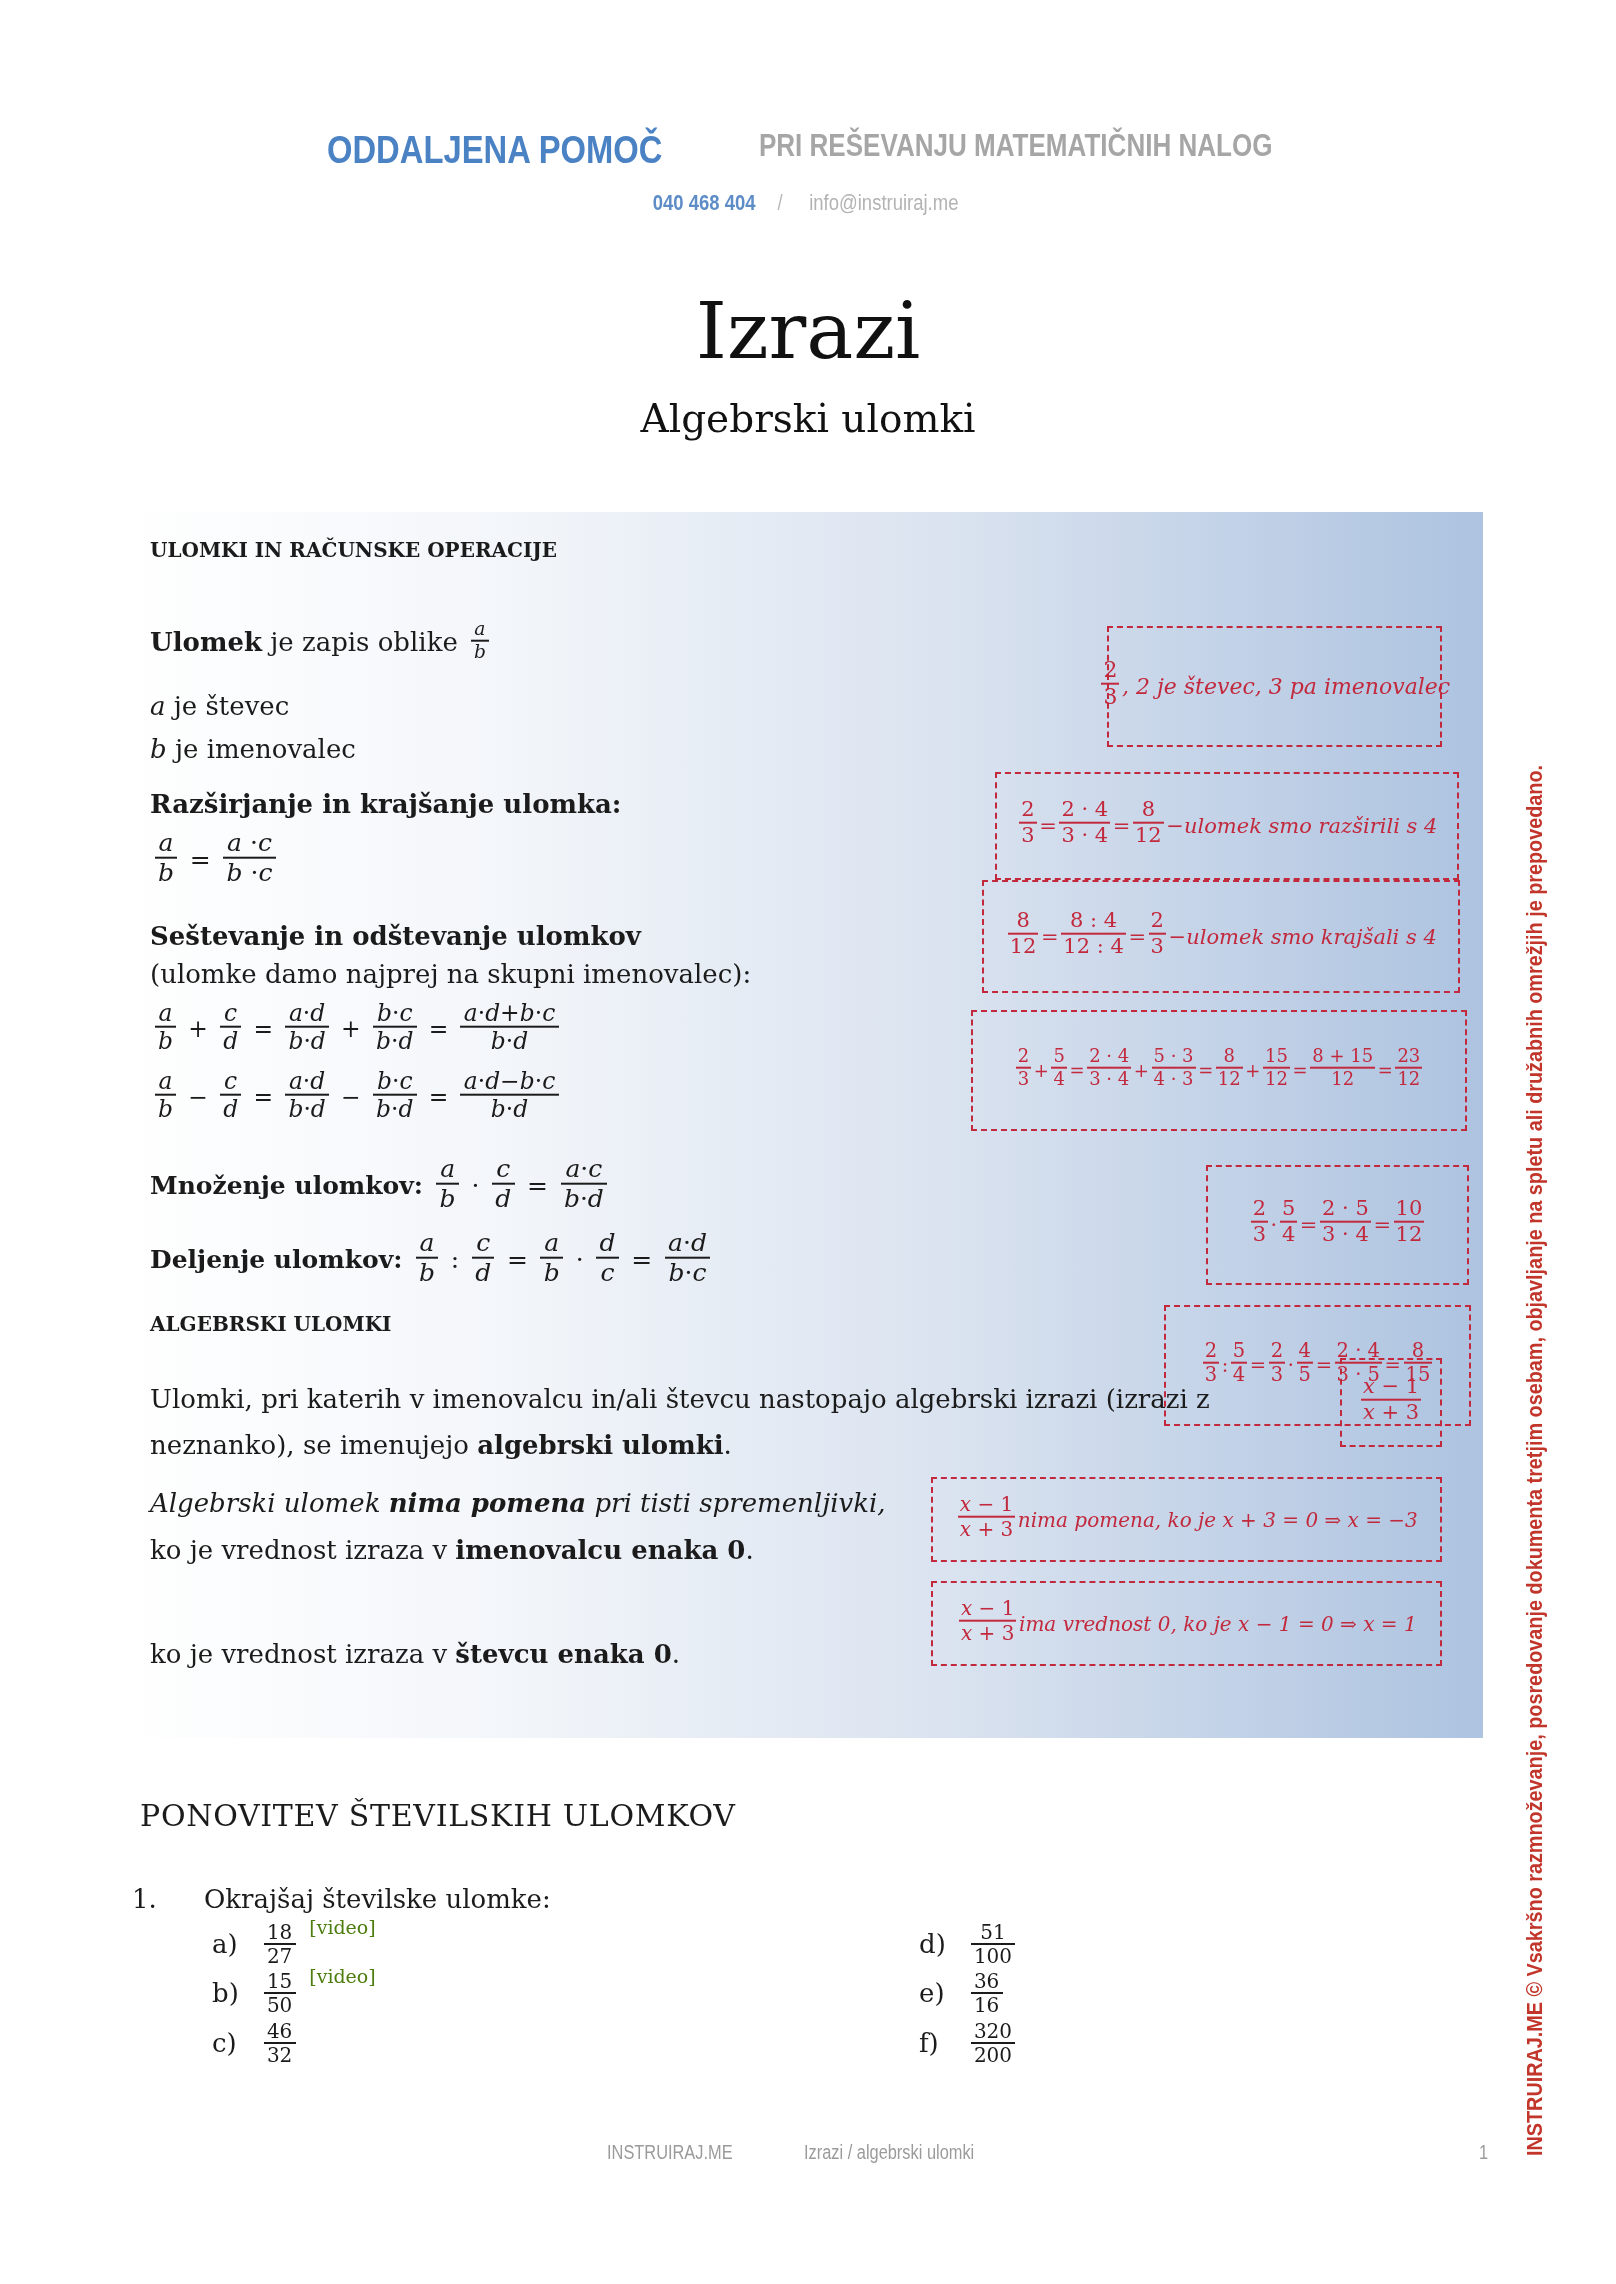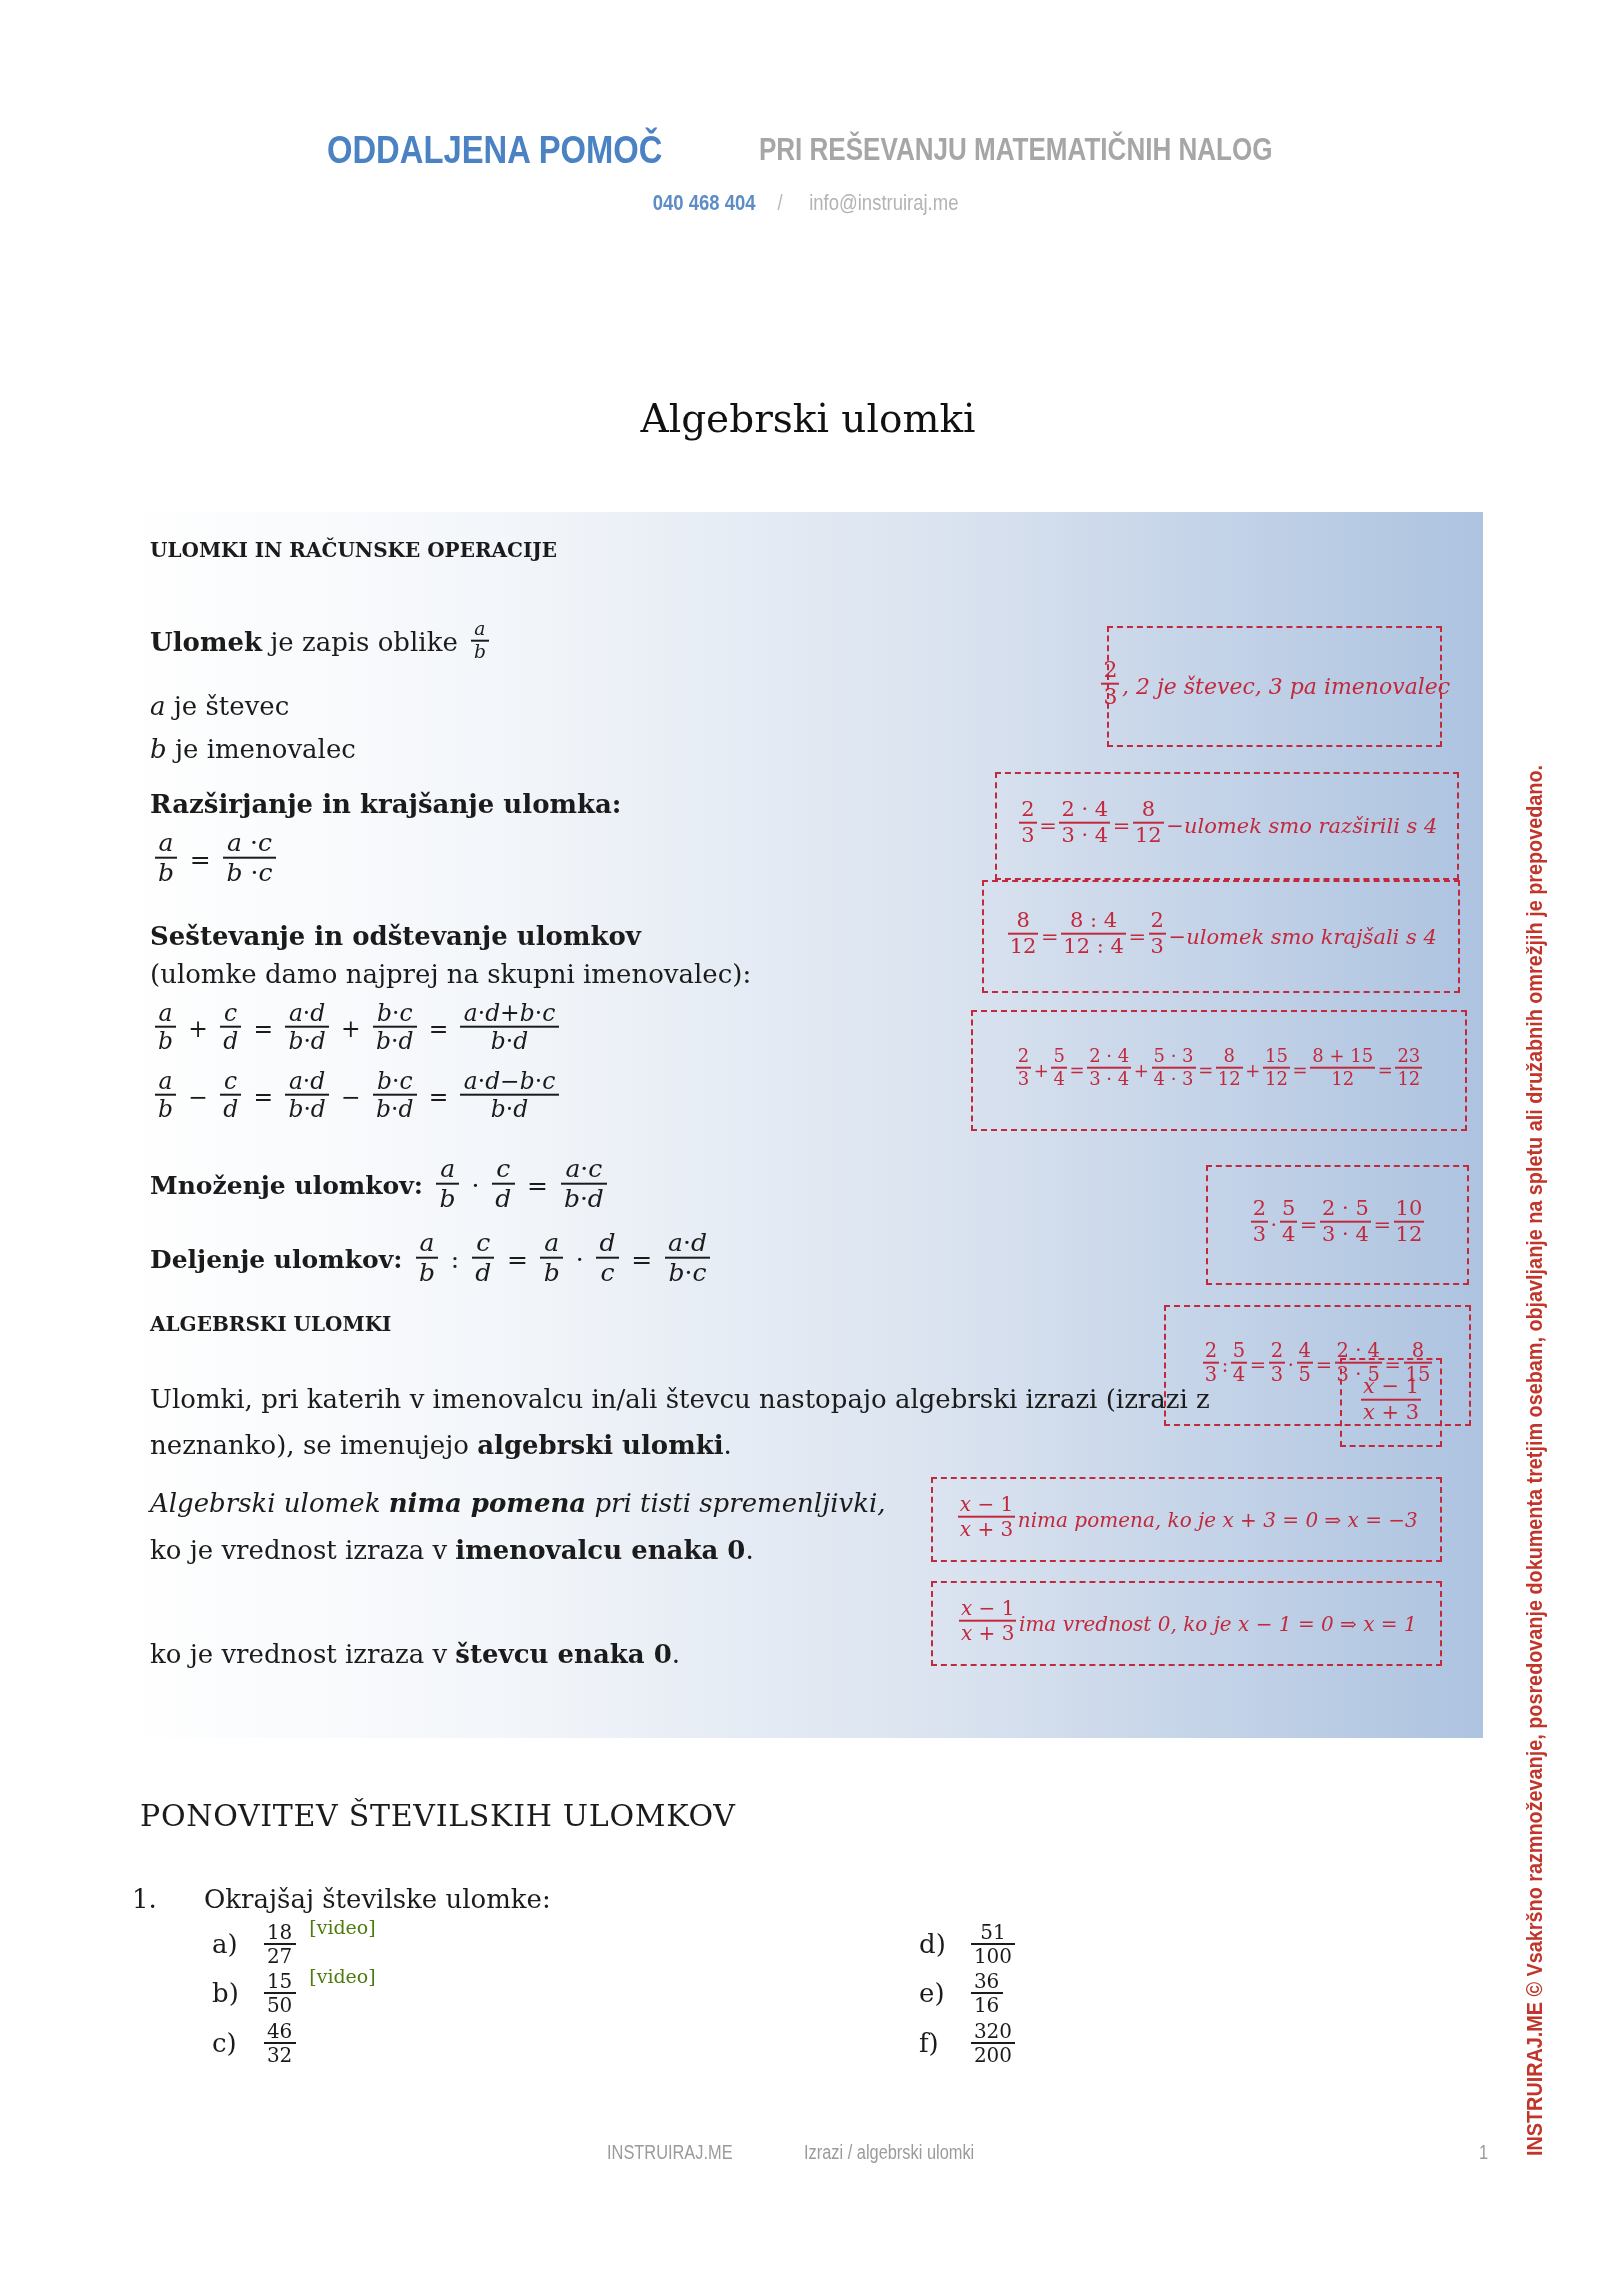--- a/index.html
+++ b/index.html
@@ -3,21 +3,21 @@
 <meta charset="utf-8">
 <style>
   html,body{margin:0;padding:0;background:#ffffff;}
   .page{position:relative;width:1616px;height:2284px;background:#ffffff;overflow:hidden;
         font-family:"DejaVu Serif","Liberation Serif",serif;color:#1b1b1b;}
   .sans{font-family:"Liberation Sans","DejaVu Sans",sans-serif;}
   .cond{display:inline-block;transform:scaleX(.84);transform-origin:0 50%;white-space:nowrap;}
   .cond-c{display:inline-block;transform:scaleX(.84);transform-origin:50% 50%;white-space:nowrap;}
 
   
-  .hdr-row{position:absolute;top:128px;left:0;right:0;display:flex;justify-content:center;align-items:center;gap:15.6px;}
+  .hdr-row{position:absolute;top:128px;left:0;right:0;display:flex;justify-content:center;align-items:flex-start;gap:15.6px;}
   .brand{font-size:39px;font-weight:bold;color:#4a82c4;}
   .tagline{font-size:31px;font-weight:bold;color:#a6a6a6;}
   .contact-row{position:absolute;top:190px;left:0;right:0;display:flex;justify-content:center;align-items:baseline;gap:11.7px;}
   .phone{font-size:22px;color:#5d8cc7;font-weight:bold;}
   .slash{font-size:22px;color:#b9b9b9;}
   .email{font-size:22px;color:#b3b3b3;}
 
   .doc-title{position:absolute;top:288px;left:0;right:0;text-align:center;font-size:79px;line-height:1.1;color:#111;}
   .doc-subtitle{position:absolute;top:396px;left:0;right:0;text-align:center;font-size:39px;color:#111;}
 
@@ -68,20 +68,21 @@
   <div class="hdr-row sans">
     <span class="brand cond-c">ODDALJENA POMOČ</span>
     <span class="tagline cond-c">PRI REŠEVANJU MATEMATIČNIH NALOG</span>
   </div>
   <div class="contact-row sans">
     <span class="phone cond-c">040 468 404</span>
     <span class="slash cond-c">/</span>
     <span class="email cond-c">info@instruiraj.me</span>
   </div>
 
+  <div class="doc-title">Izrazi</div>
   <div class="doc-subtitle">Algebrski ulomki</div>
 
   <div class="panel"></div>
 
   <div class="sec-h" style="left:150px;top:538px;">ULOMKI IN RAČUNSKE OPERACIJE</div>
 
   <div class="line frac-sm" style="left:150px;top:622px;"><span class="t-b">Ulomek</span><span class="t-s"> je zapis oblike </span><span class="frac"><span class="n"><span class="t-v">a</span></span><span class="d"><span class="t-v">b</span></span></span></div>
   <div class="line" style="left:150px;top:691px;"><span class="t-v">a</span><span class="t-s"> je števec</span></div>
   <div class="line" style="left:150px;top:734px;"><span class="t-v">b</span><span class="t-s"> je imenovalec</span></div>
 

